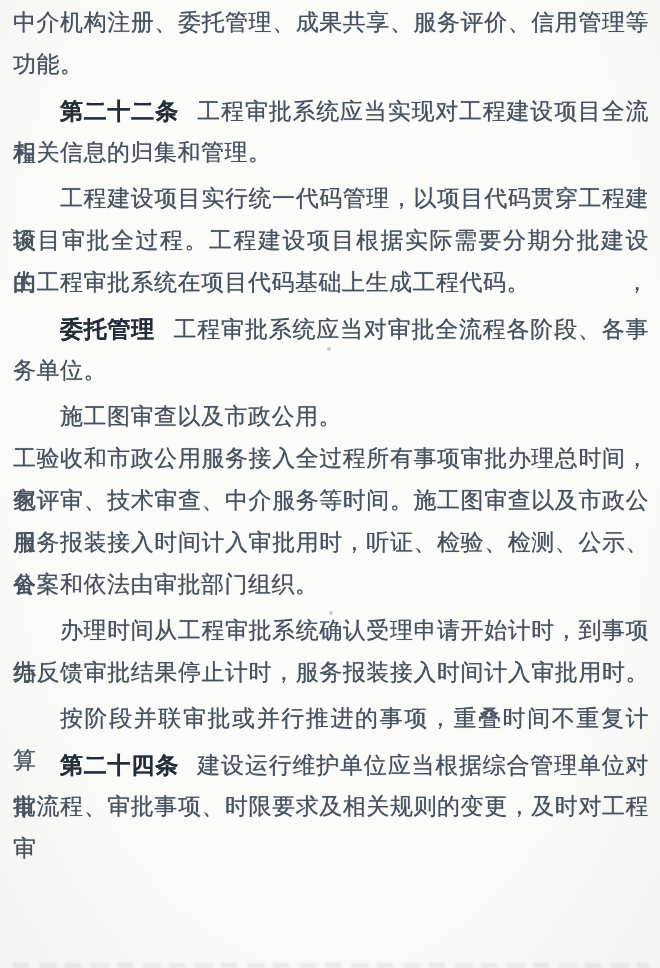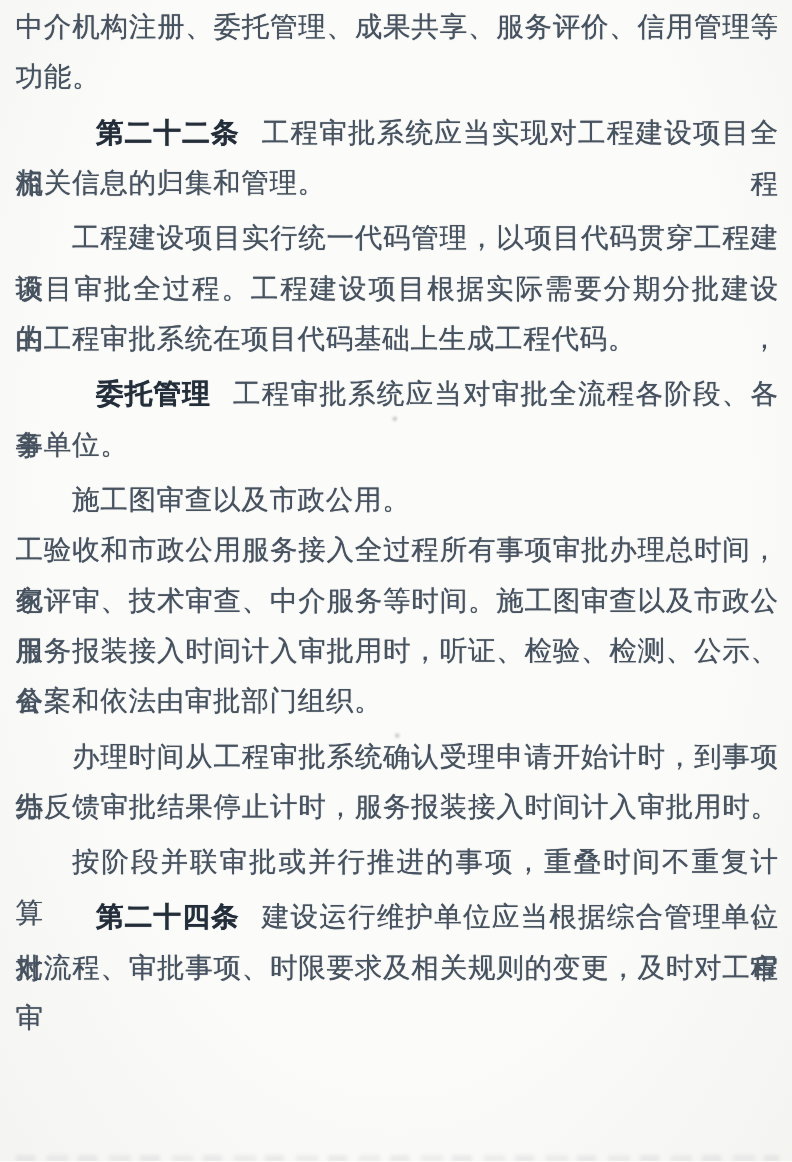--- a/index.html
+++ b/index.html
@@ -36,26 +36,25 @@
   }
   .line.fill {
     white-space: normal;
     text-align-last: justify;
   }
   .line.indent {
     text-indent: 47px;
     margin-top: 4px;
   }
   .article-no {
-    font-family: Liberation Mono, monospace;
+    font-family: Liberation Sans, sans-serif;
     font-weight: 700;
     color: var(--ink-bold, #232e3a);
     margin-right: 0.8em;
     text-shadow: 0 0 0.6px rgba(35,46,58,0.8);
-    margin-left: 20px;
   }
   .speck {
     position: absolute;
     width: 4px;
     height: 4px;
     border-radius: 50%;
     background: rgba(115,122,134,0.35);
     filter: blur(0.7px);
   }
   .speck-1 { left: 327px; top: 347px; }

